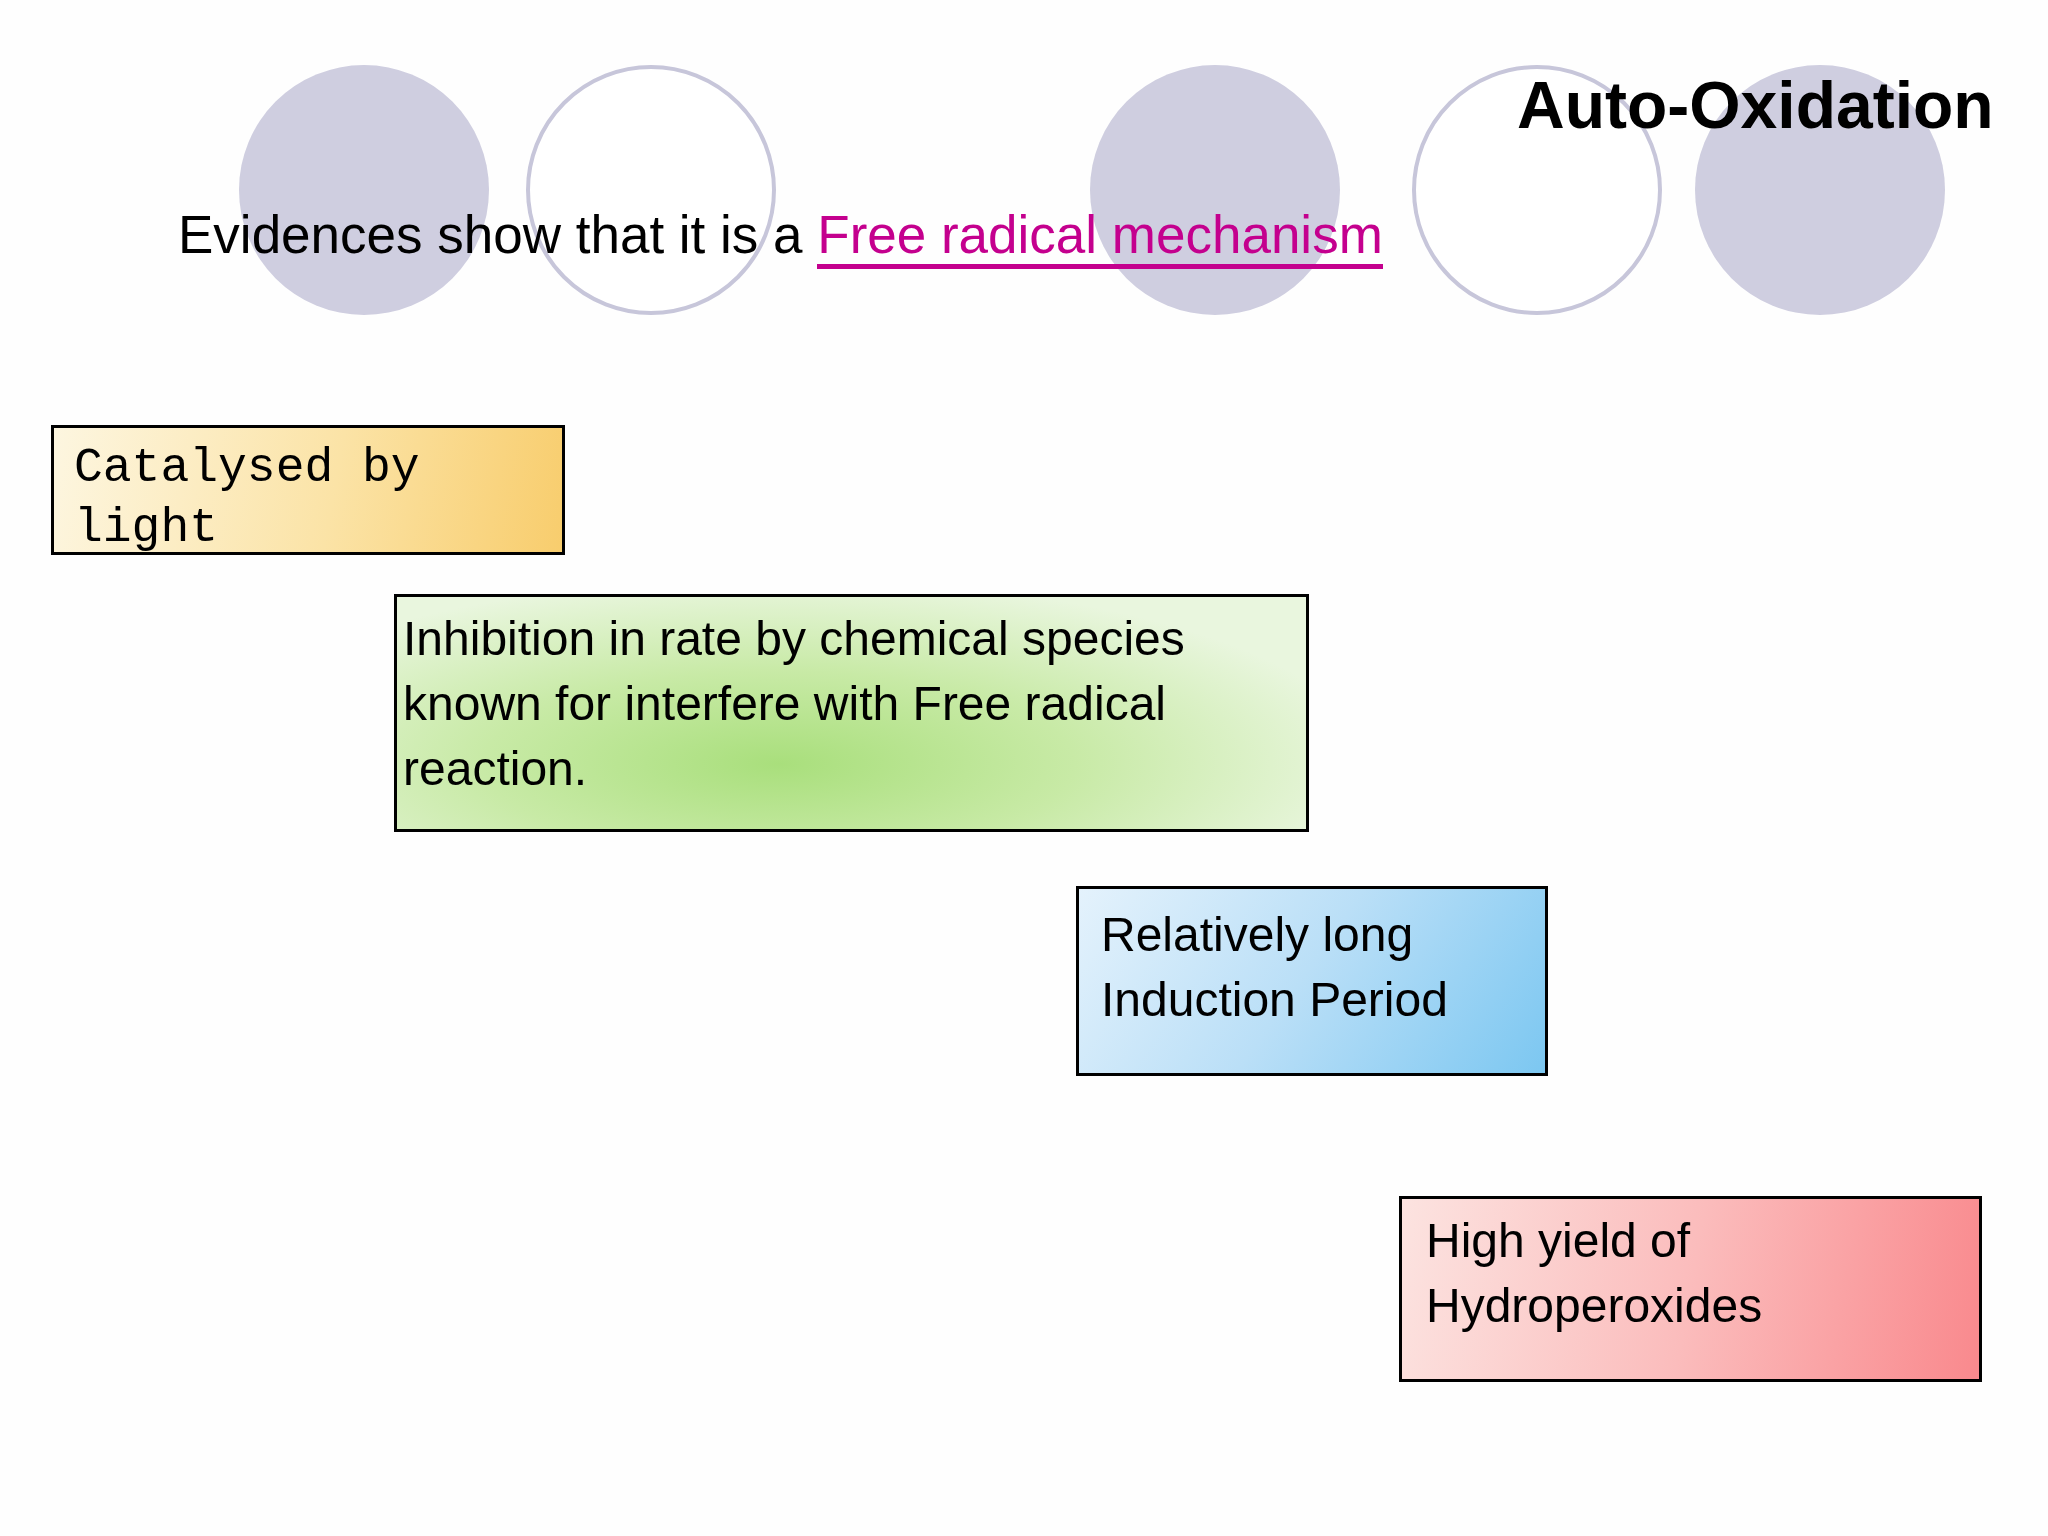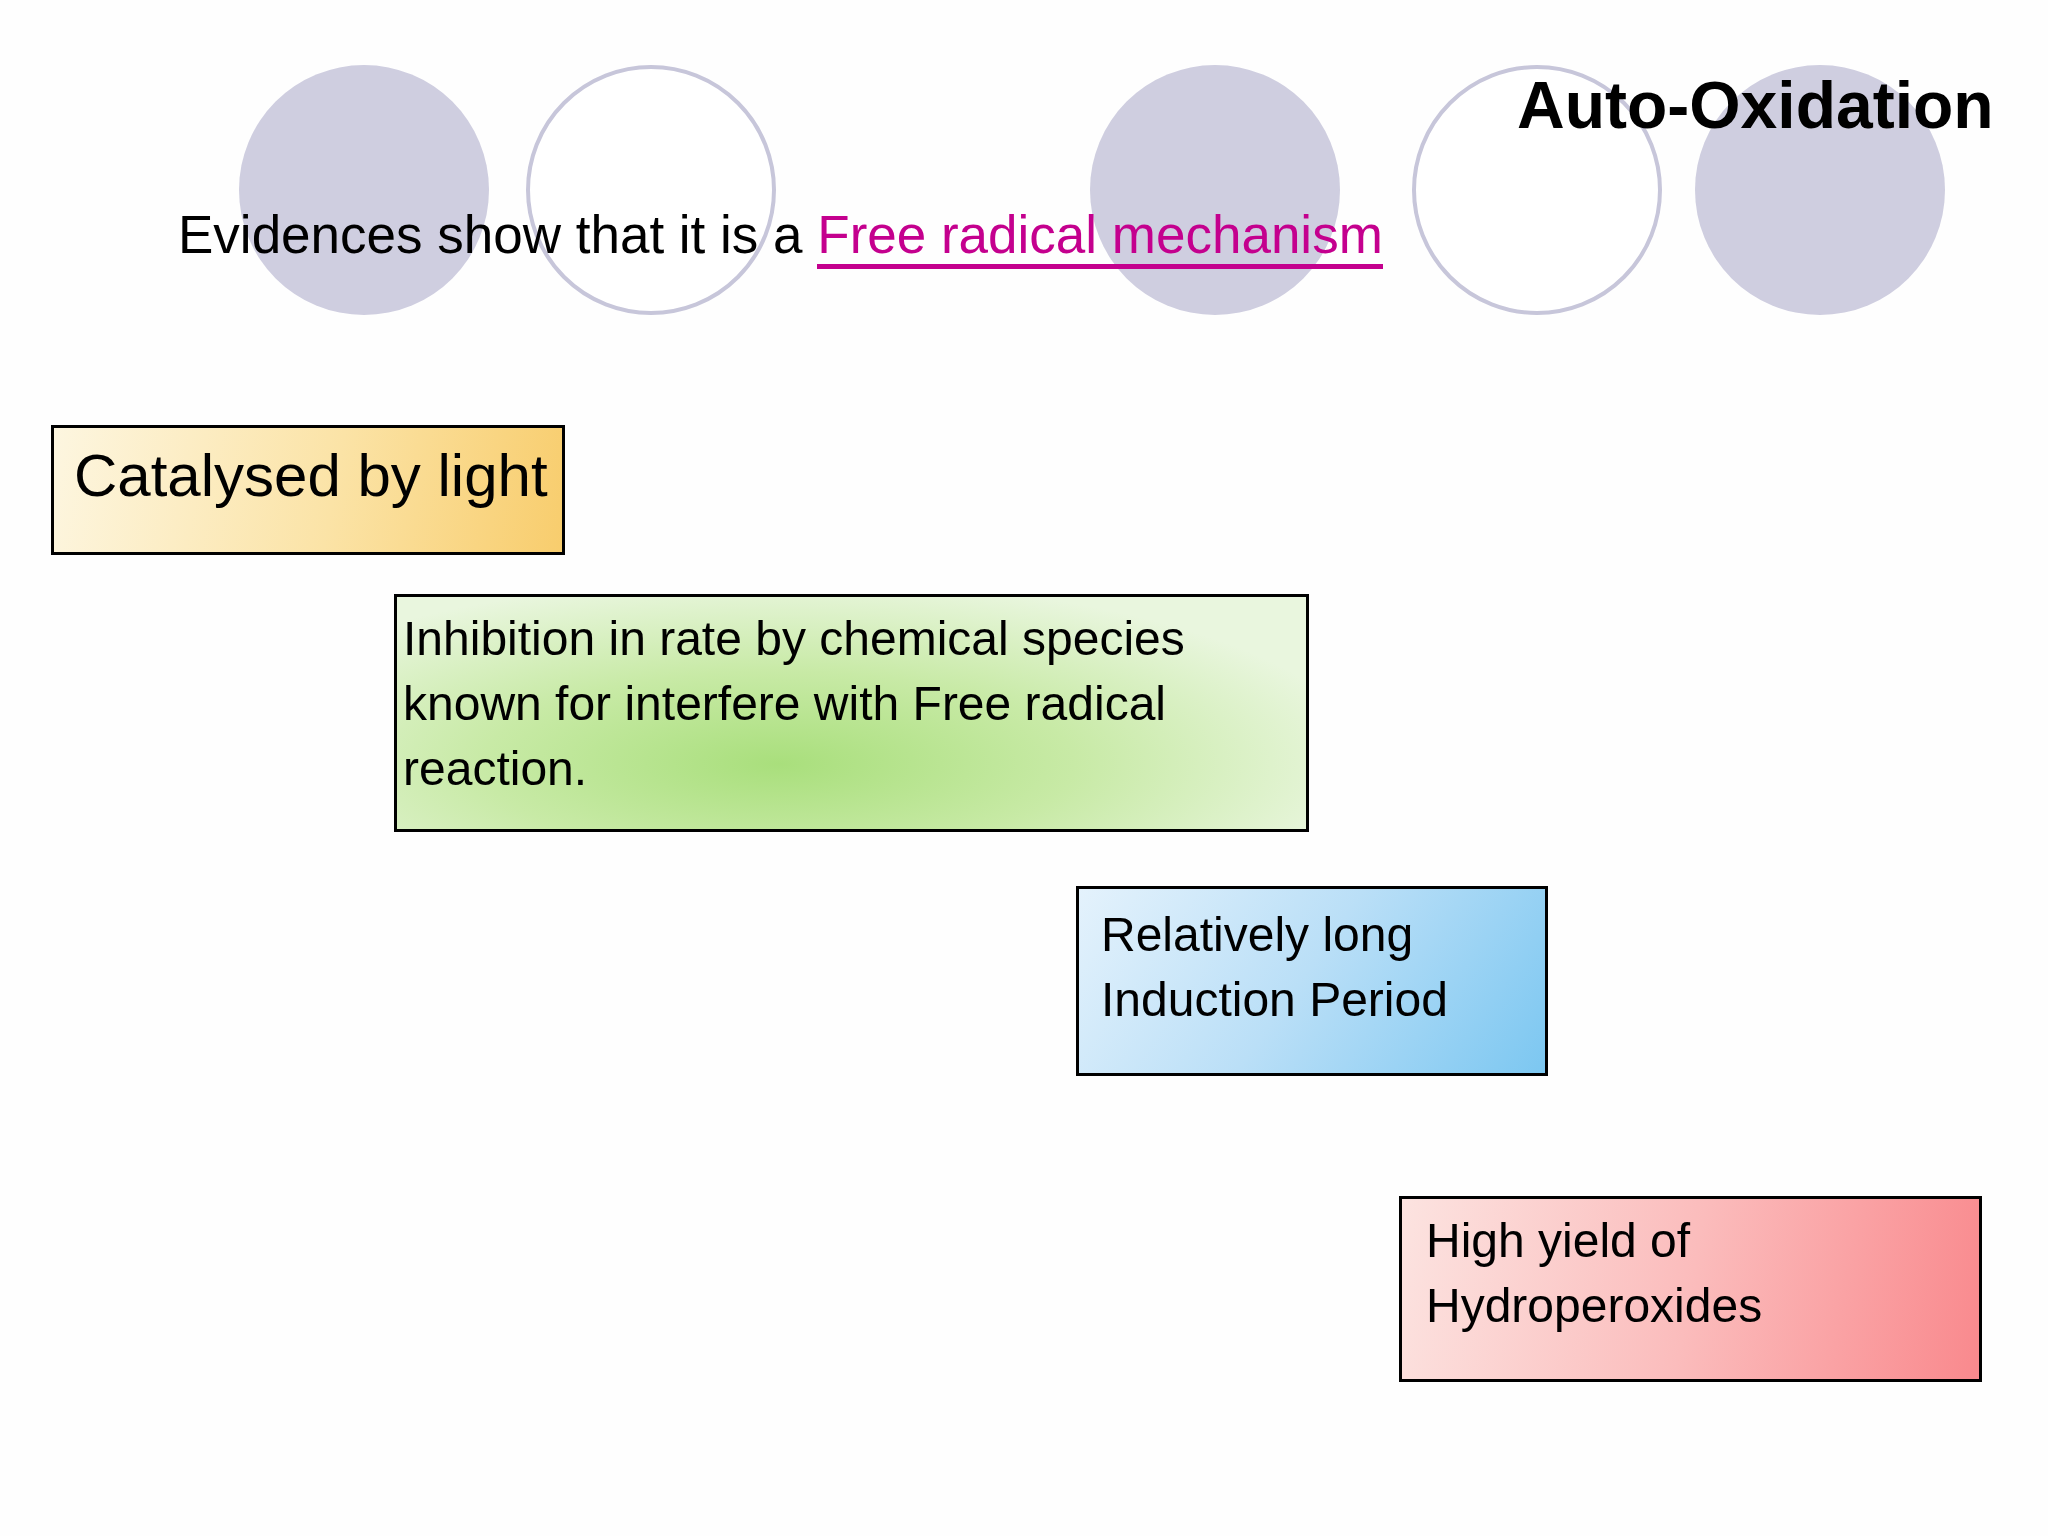--- a/index.html
+++ b/index.html
@@ -41,22 +41,23 @@
   
   .box{
     position:absolute;box-sizing:border-box;
     border:3px solid #000;
     font-size:48px;line-height:1.35;
     white-space:pre-line;
   }
   .box-yellow{
     left:51px;top:425px;width:514px;height:130px;
     padding:10px 10px 0 20px;
-    font-size:60px;line-height:1.25;
+    font-size:48px;line-height:1.25;
     background:linear-gradient(100deg,#fdf6e0 0%,#fbe3a6 55%,#f8cd6d 100%);
+    font-family:Liberation Mono, monospace;
   }
   .box-green{
     left:394px;top:594px;width:915px;height:238px;
     padding:10px 18px 0 6px;
     background:radial-gradient(ellipse 65% 80% at 42% 72%, #a9df7c 0%, #c8eaa6 50%, #e9f6de 100%);
   }
   .box-blue{
     left:1076px;top:886px;width:472px;height:190px;
     padding:14px 18px 0 22px;
     background:linear-gradient(125deg,#e4f2fc 0%,#badff7 48%,#7cc7f1 100%);

